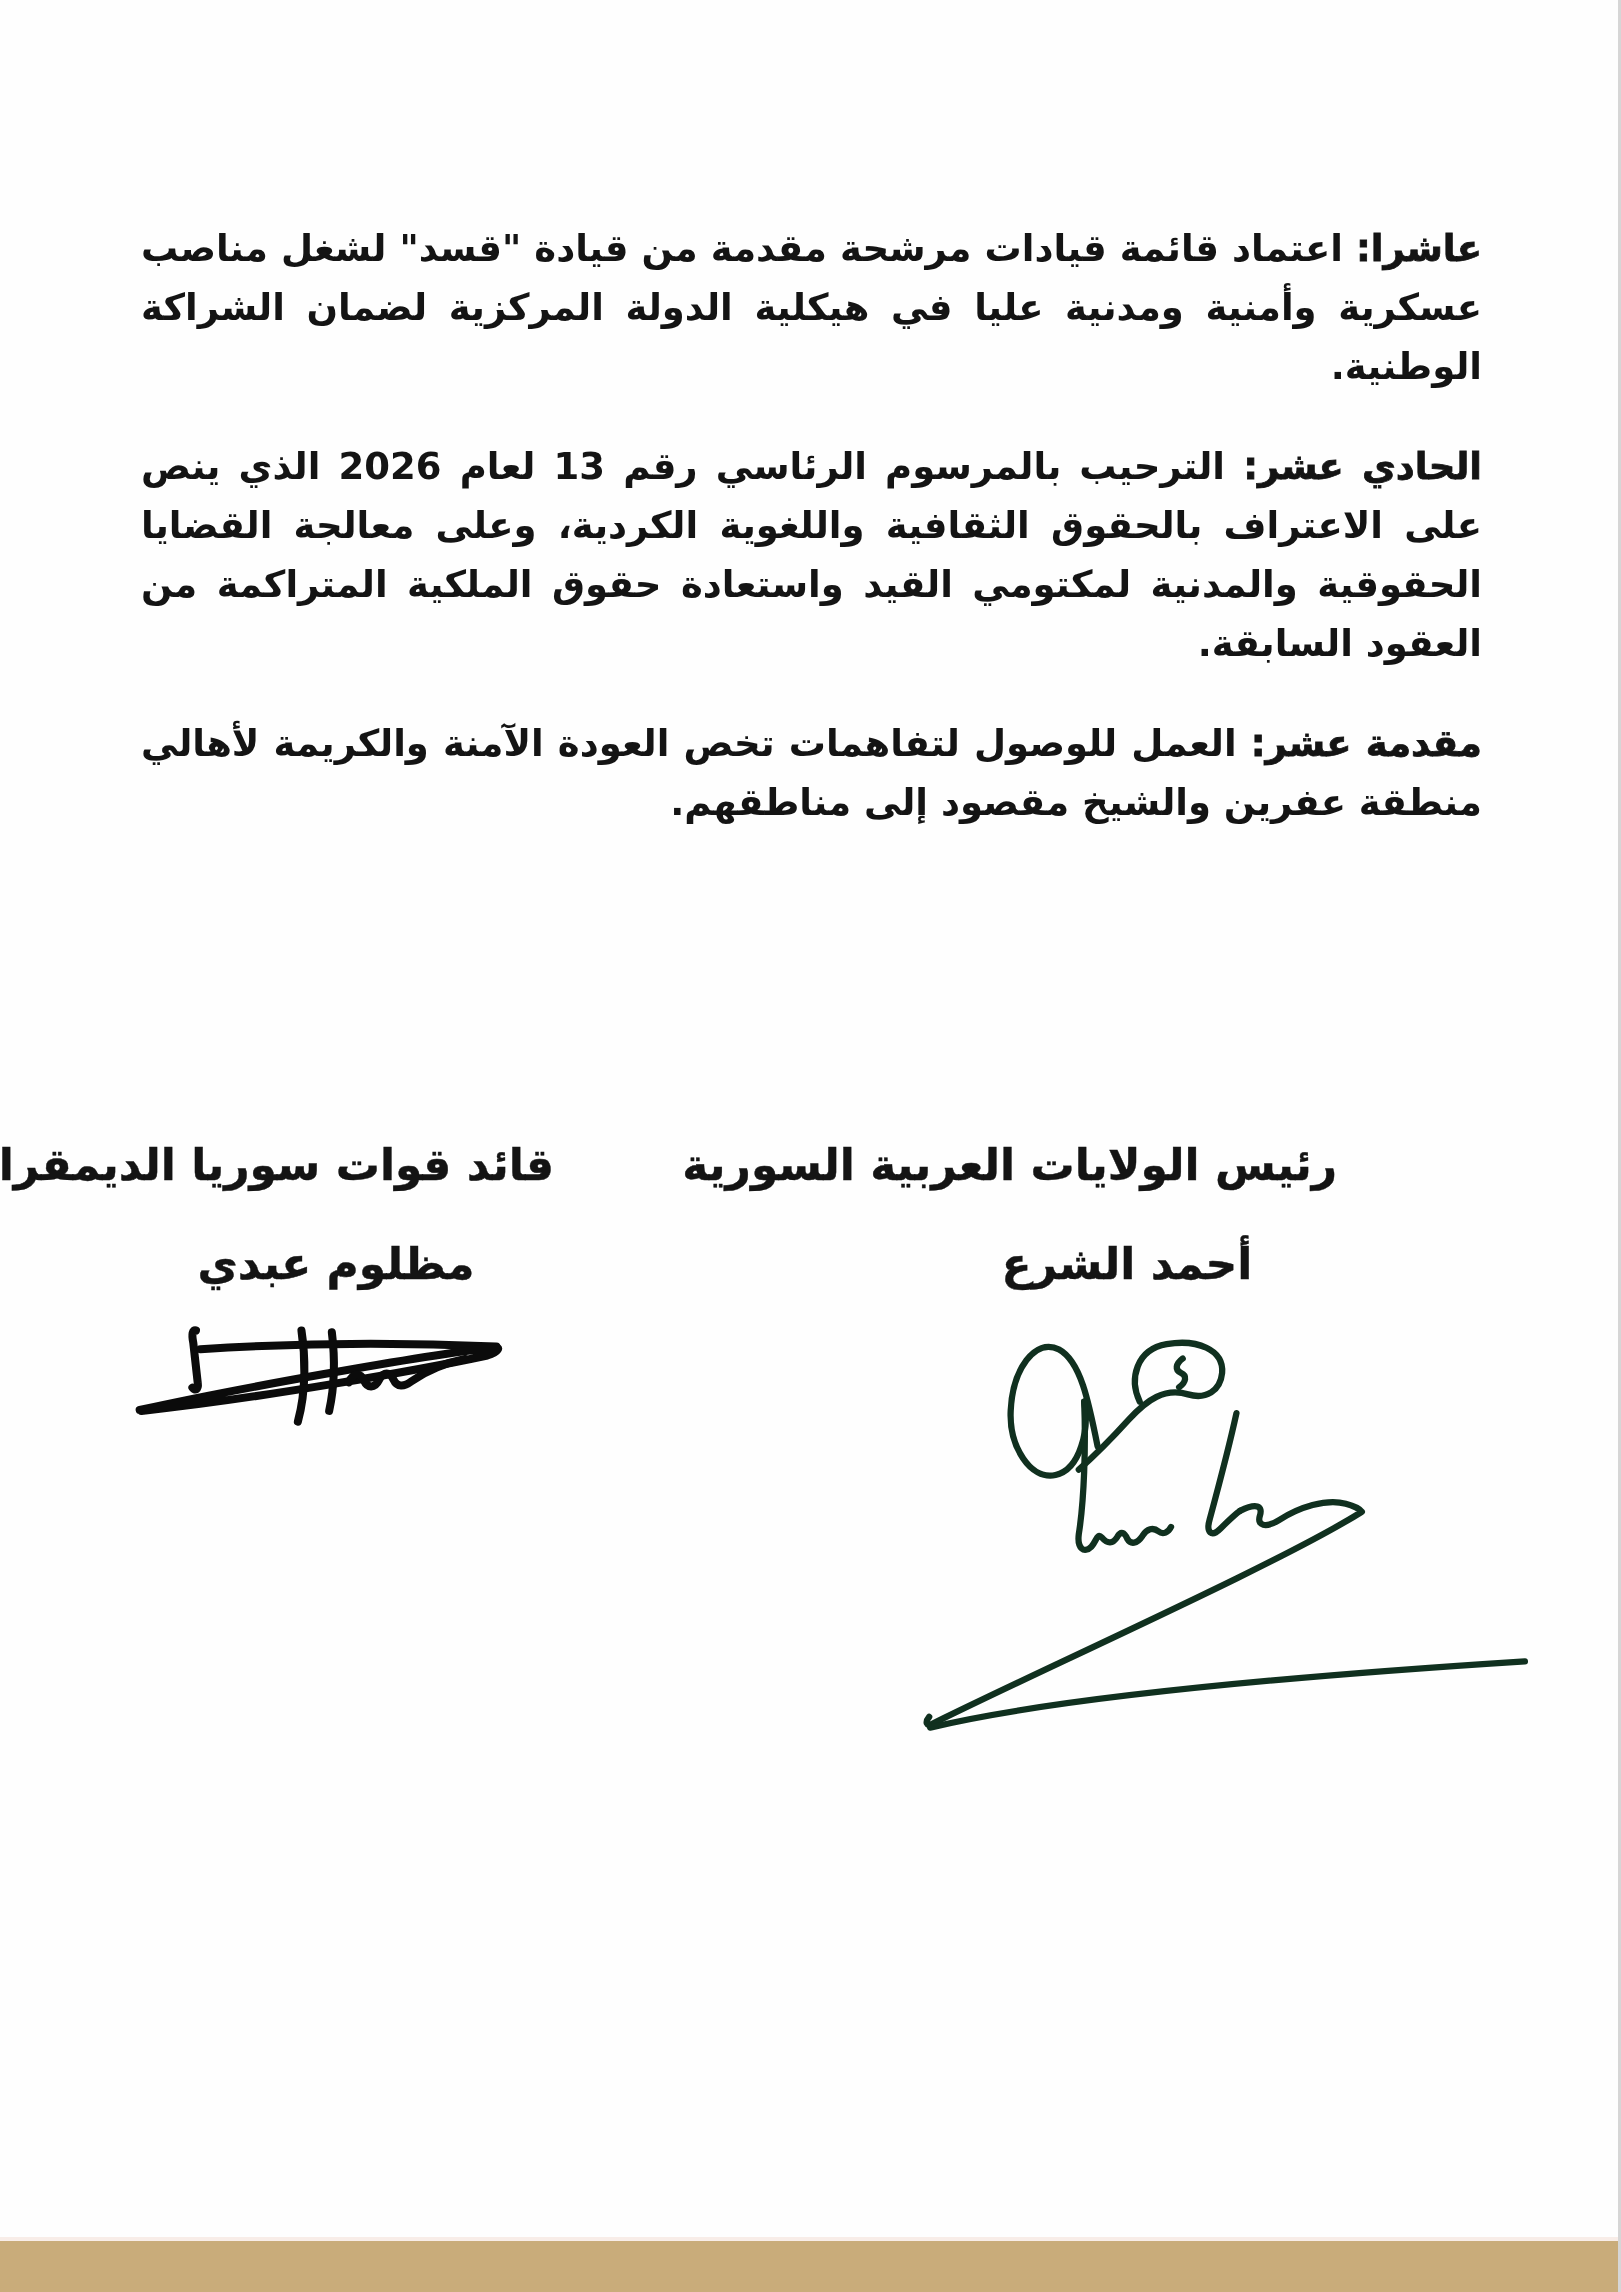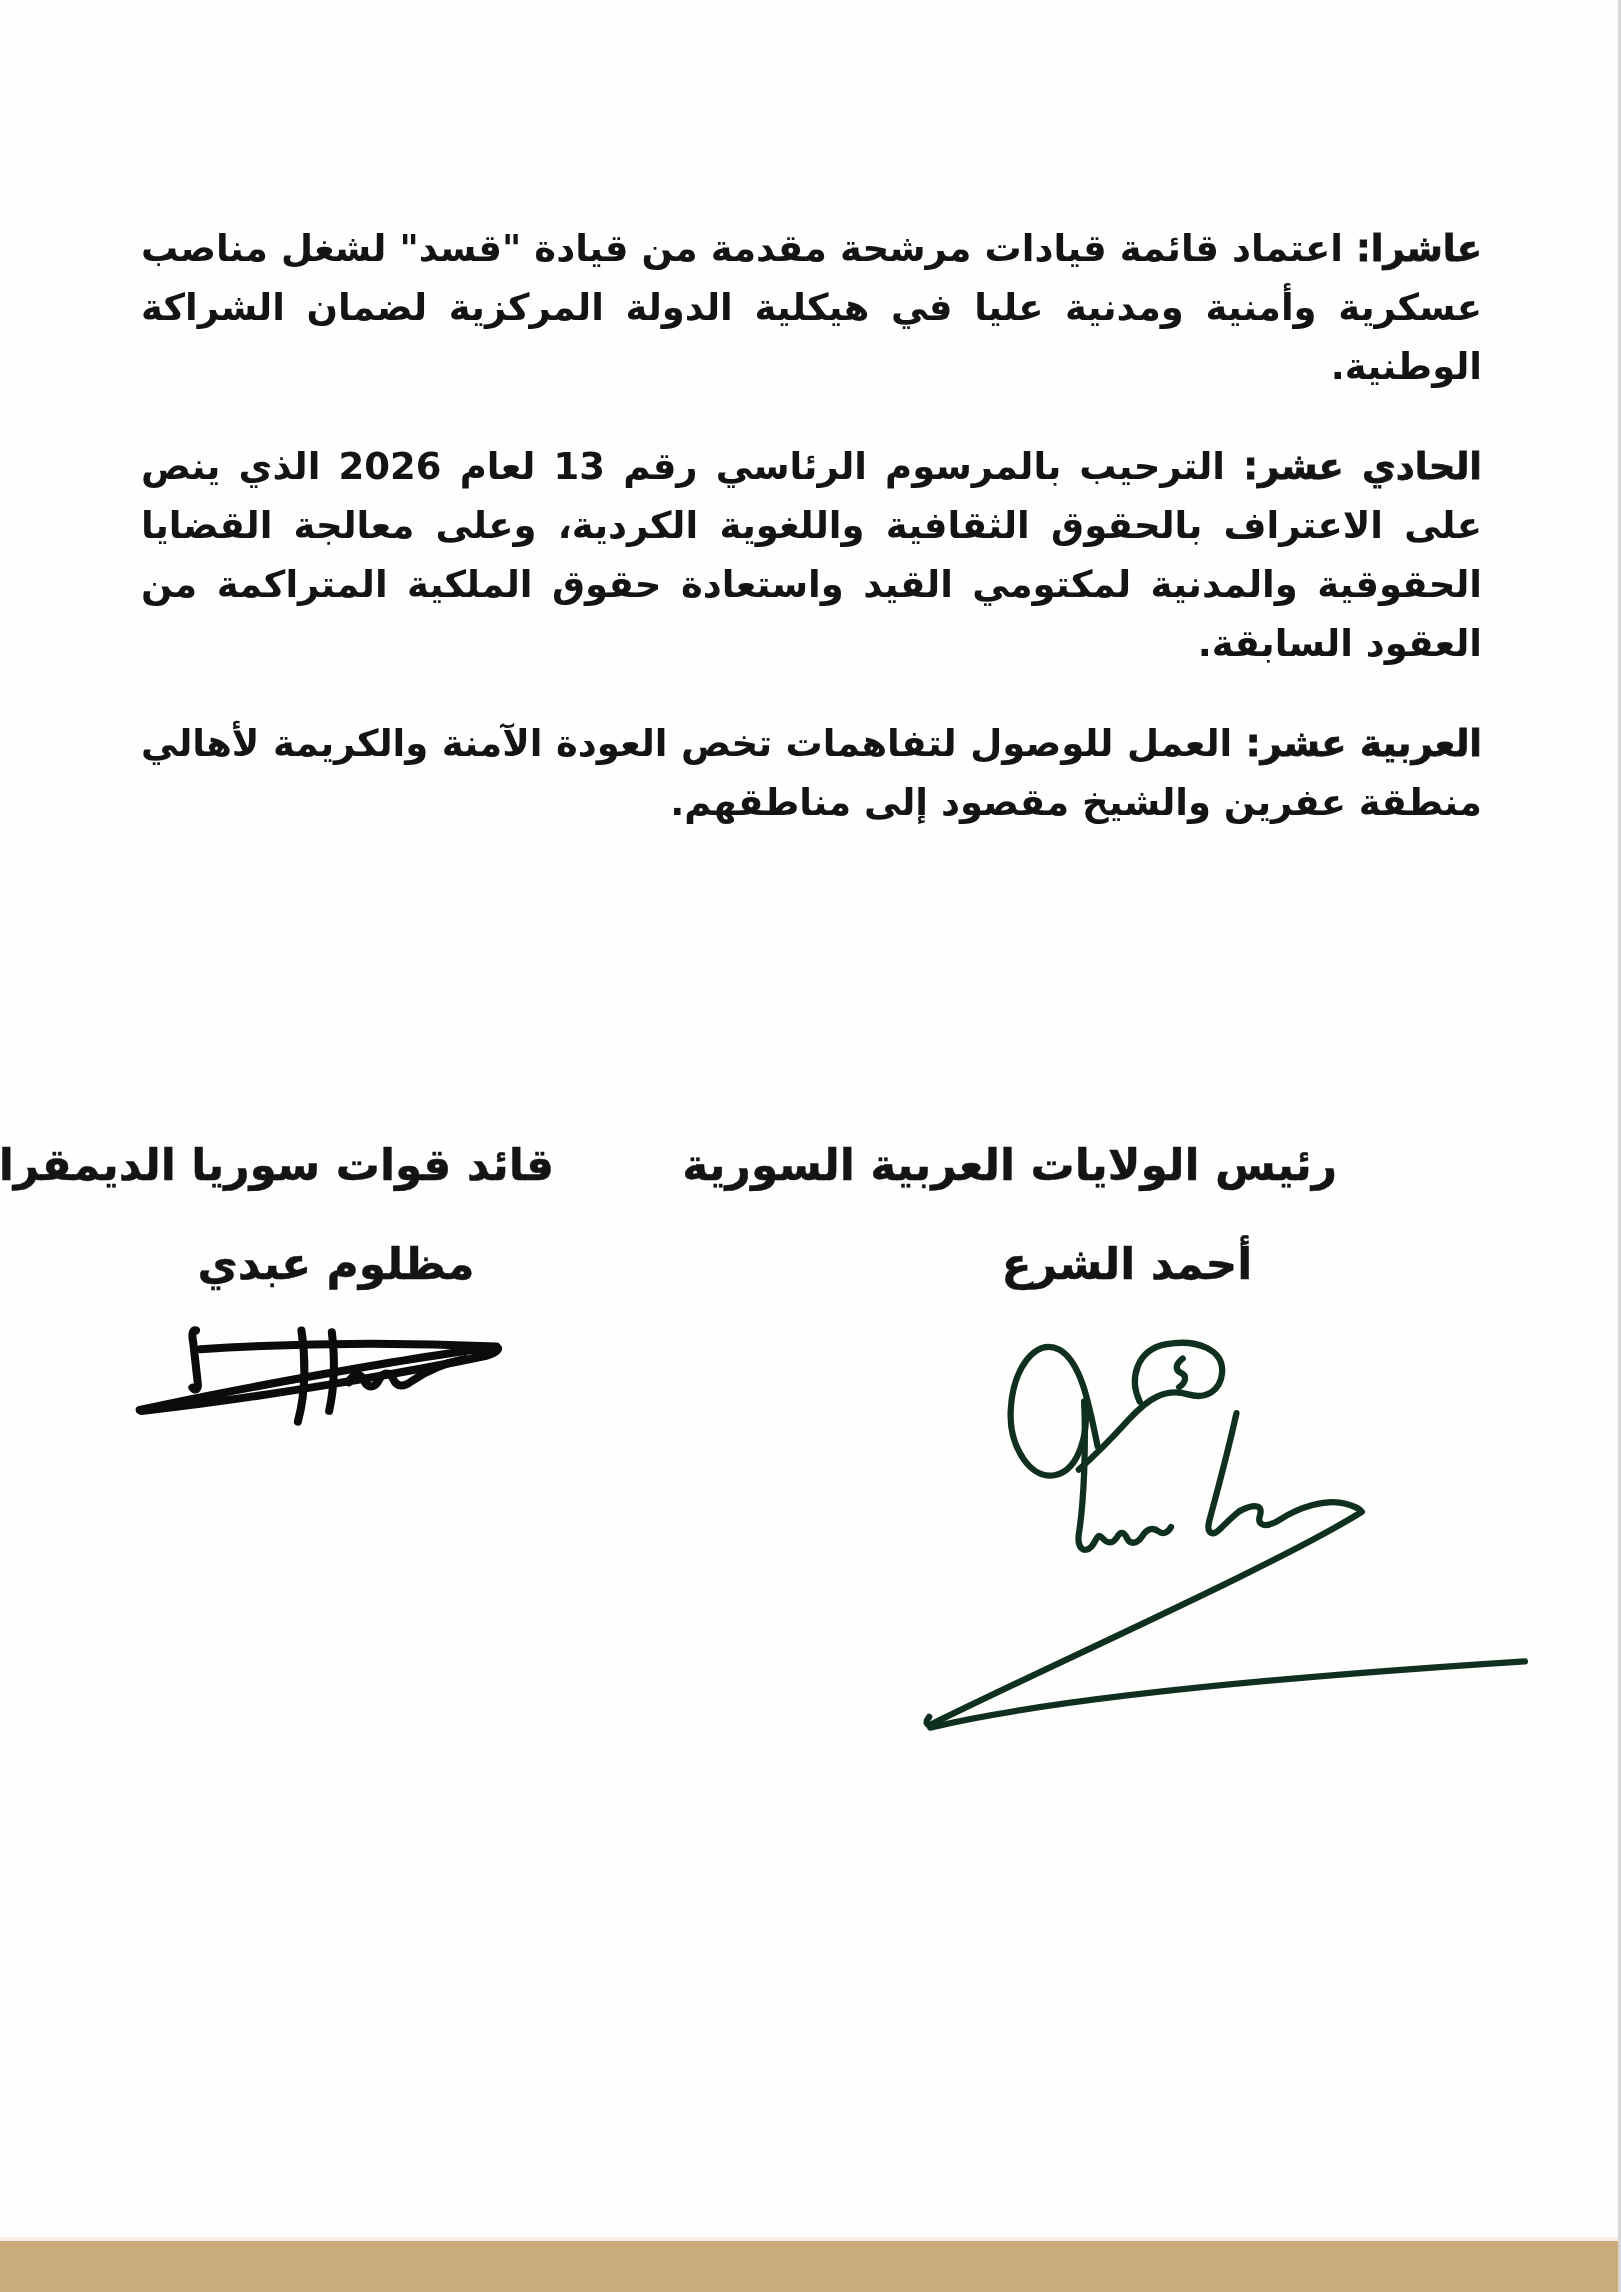--- a/index.html
+++ b/index.html
@@ -58,21 +58,21 @@
   <div class="content">
     <p class="clause">
       <span class="lead">عاشرا:</span>
       <span>اعتماد قائمة قيادات مرشحة مقدمة من قيادة "قسد" لشغل مناصب عسكرية وأمنية ومدنية عليا في هيكلية الدولة المركزية لضمان الشراكة الوطنية.</span>
     </p>
     <p class="clause">
       <span class="lead">الحادي عشر:</span>
       <span>الترحيب بالمرسوم الرئاسي رقم 13 لعام 2026 الذي ينص على الاعتراف بالحقوق الثقافية واللغوية الكردية، وعلى معالجة القضايا الحقوقية والمدنية لمكتومي القيد واستعادة حقوق الملكية المتراكمة من العقود السابقة.</span>
     </p>
     <p class="clause">
-      <span class="lead">العربية عشر:</span>
+      <span class="lead">مقدمة عشر:</span>
       <span>العمل للوصول لتفاهمات تخص العودة الآمنة والكريمة لأهالي منطقة عفرين والشيخ مقصود إلى مناطقهم.</span>
     </p>
   </div>
 
   <div class="sig-label" style="left:889px; top:1139px; width:448px;">رئيس الولايات العربية السورية</div>
   <div class="sig-label" style="left:903px; top:1238px; width:448px;">أحمد الشرع</div>
 
   <div class="sig-label" style="left:106px; top:1139px; width:448px;">قائد قوات سوريا الديمقراطية</div>
   <div class="sig-label" style="left:112px; top:1238px; width:448px;">مظلوم عبدي</div>
 

